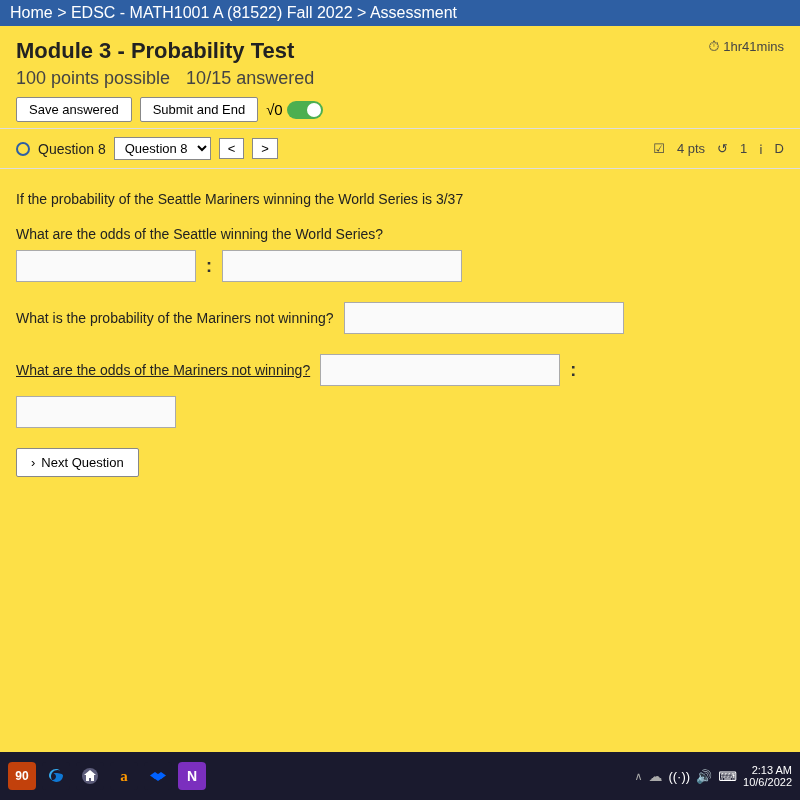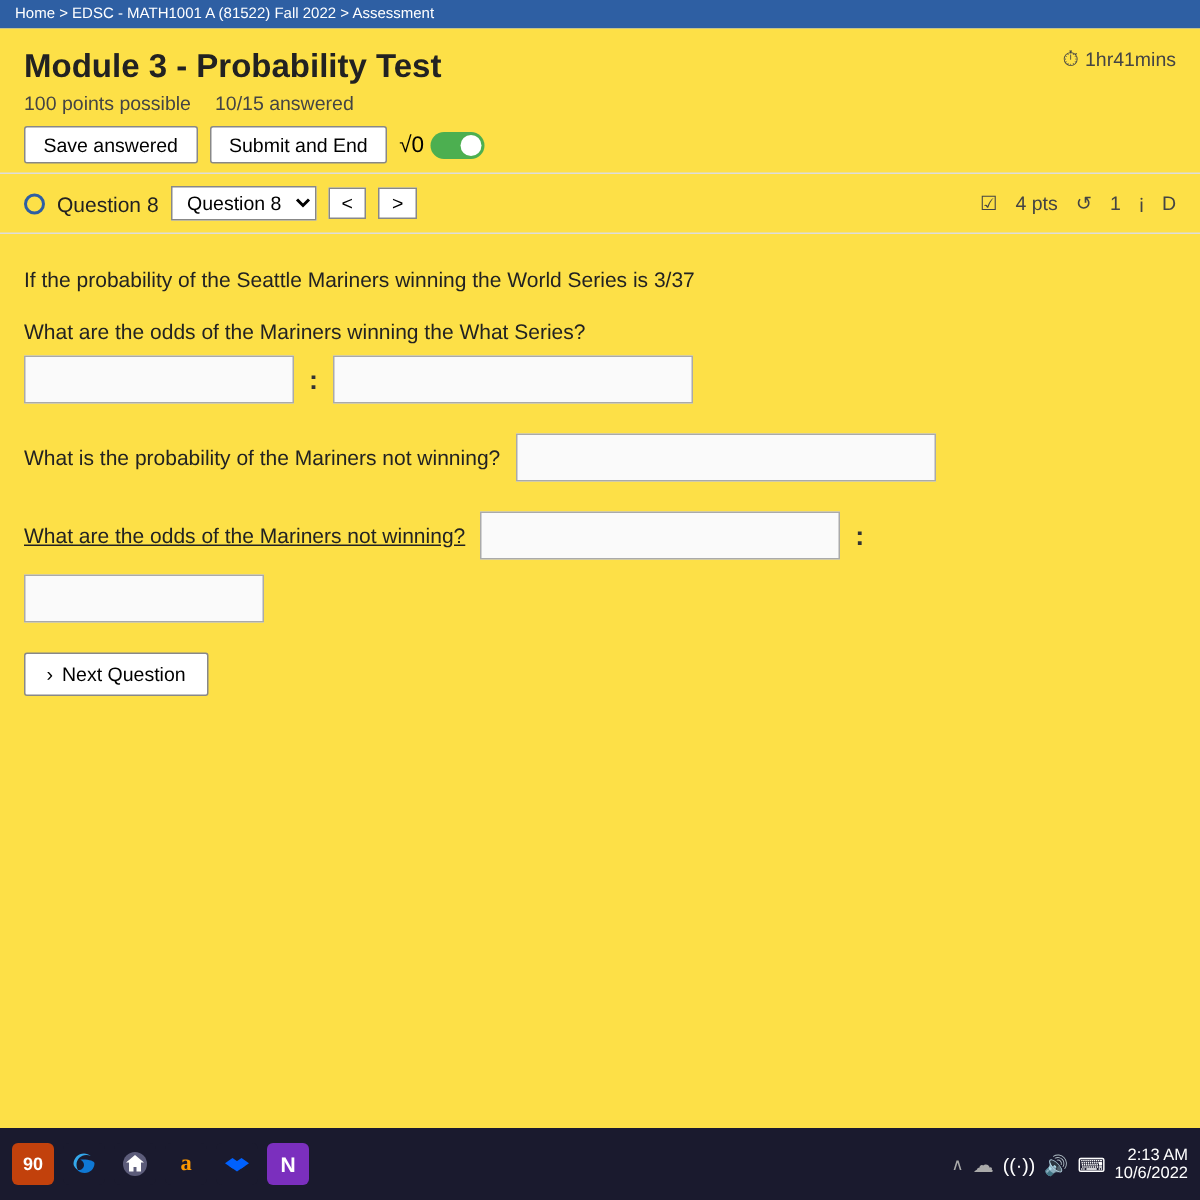--- a/index.html
+++ b/index.html
@@ -10,21 +10,21 @@
       height: 800px;
       overflow: hidden;
       display: flex;
       flex-direction: column;
     }
 
     
     .browser-bar {
       background: #2e5fa3;
       color: white;
-      font-size: 10px;
+      font-size: 16px;
       padding: 4px 10px;
       display: flex;
       align-items: center;
     }
 
     
     .main-content {
       background: #fde047;
       flex: 1;
       display: flex;
@@ -45,21 +45,21 @@
     }
     .module-meta {
       display: flex;
       align-items: center;
       gap: 16px;
       font-size: 13px;
       color: #444;
       margin-bottom: 8px;
     }
     .module-meta span {
-      font-size: 13px;
+      font-size: 18px;
     }
     .timer-area {
       margin-left: auto;
       display: flex;
       align-items: center;
       gap: 4px;
       font-size: 13px;
       color: #444;
     }
     .header-buttons {
@@ -298,21 +298,21 @@
       <span>1</span>
       <span>ℹ</span>
       <span>D</span>
     </div>
   </div>
 
   <div class="question-body">
 
     <p class="question-text">If the probability of the Seattle Mariners winning the World Series is 3/37</p>
 
-    <p class="sub-question">What are the odds of the Mariners winning the What Series?</p>
+    <p class="sub-question">What are the odds of the Seattle winning the World Series?</p>
     <div class="input-row">
       <input class="answer-input input-wide" type="text" value="" style="">
       <span class="colon">:</span>
       <input class="answer-input input-medium" type="text" value="" style="">
     </div>
 
     <div style="display:flex; align-items:center; gap:10px; margin-bottom:20px;">
       <p class="sub-question" style="margin-bottom:0;">What is the probability of the Mariners not winning?</p>
       <input class="answer-input input-long" type="text" value="" style="">
     </div>

